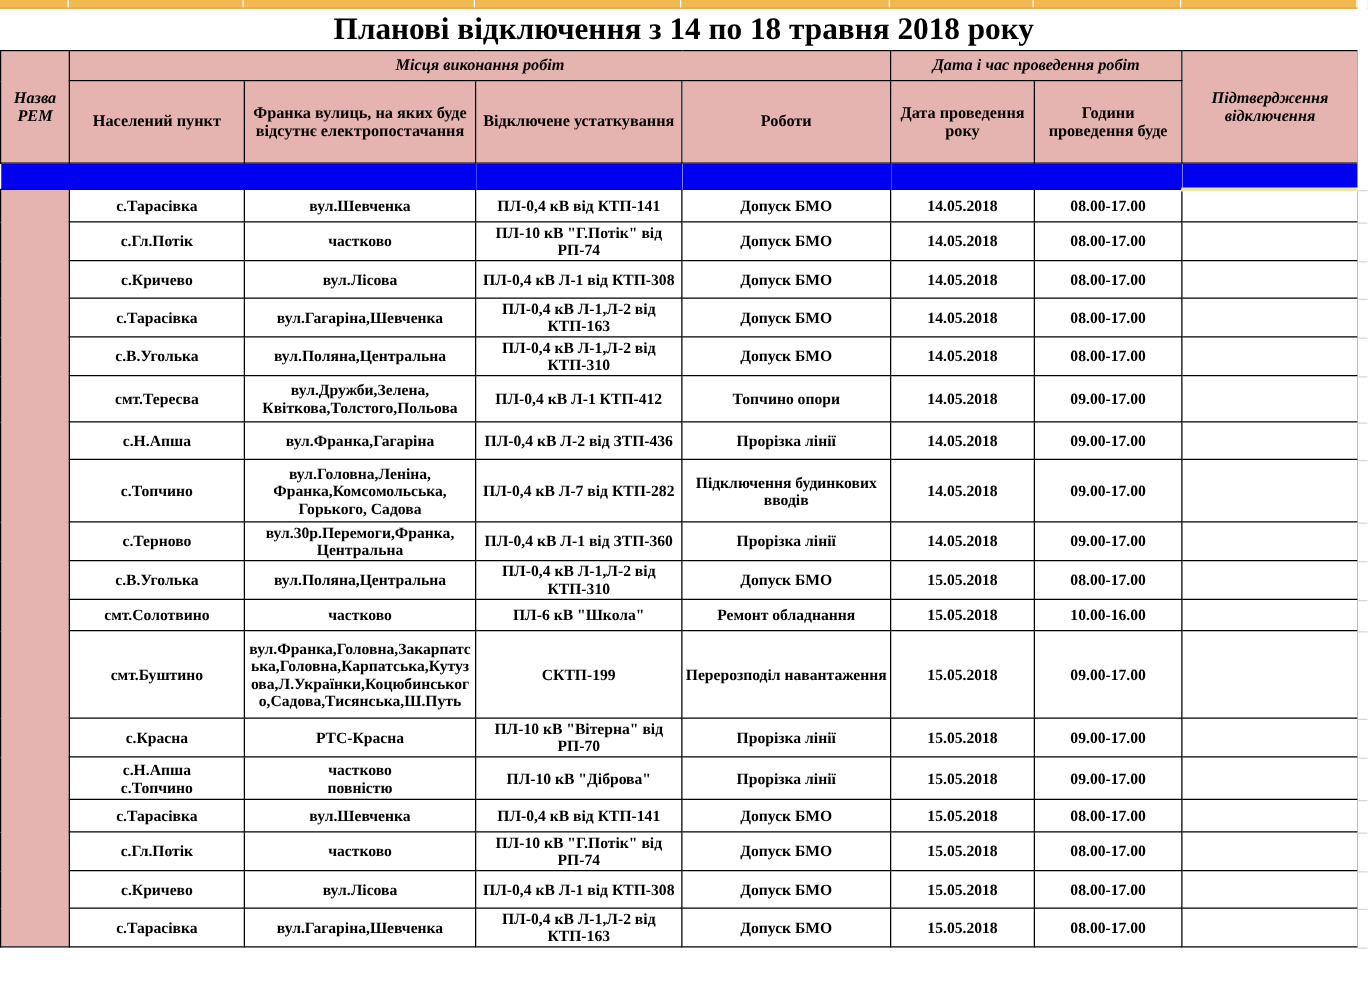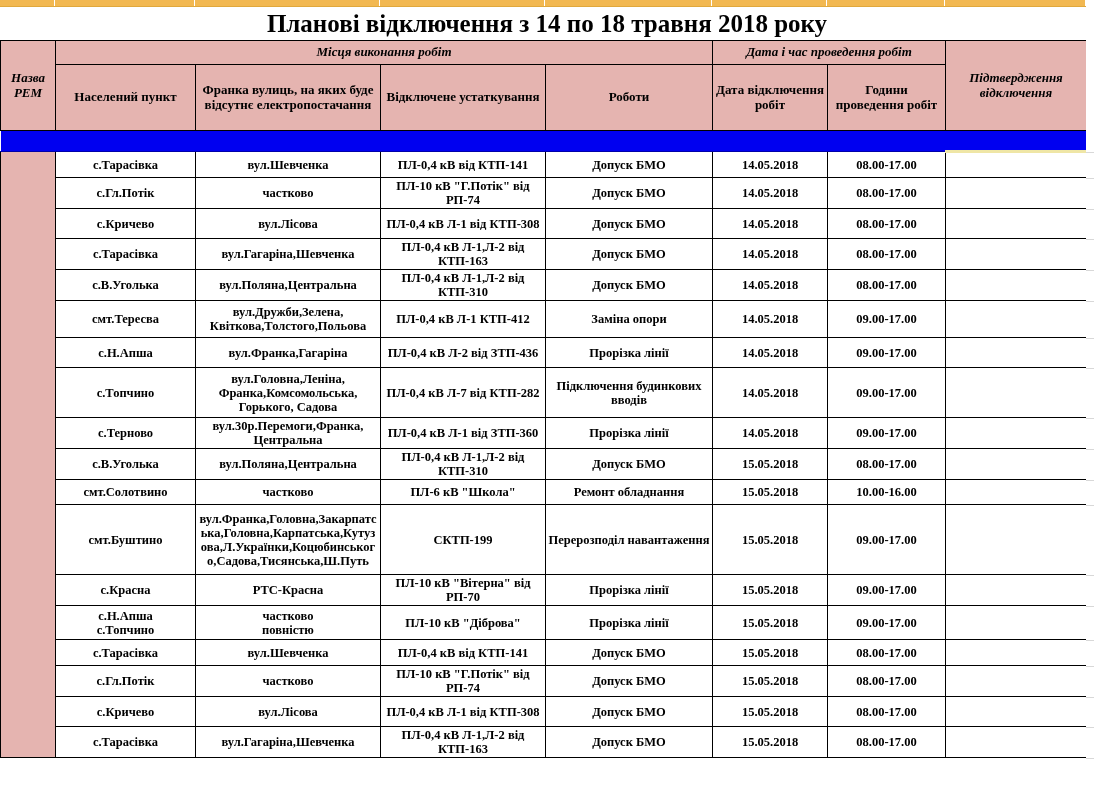--- a/index.html
+++ b/index.html
@@ -166,22 +166,22 @@
         <td class="hdr hdr-group" rowspan="2">Назва РЕМ</td>
         <td class="hdr hdr-group" colspan="4">Місця виконання робіт</td>
         <td class="hdr hdr-group" colspan="2">Дата і час проведення робіт</td>
         <td class="hdr hdr-group" rowspan="2">Підтвердження відключення</td>
       </tr>
       <tr>
         <td class="hdr hdr-sub">Населений пункт</td>
         <td class="hdr hdr-sub">Франка вулиць, на яких буде відсутнє електропостачання</td>
         <td class="hdr hdr-sub">Відключене устаткування</td>
         <td class="hdr hdr-sub">Роботи</td>
-        <td class="hdr hdr-sub">Дата відключення робіт</td>
-        <td class="hdr hdr-sub">Години проведення робіт</td>
+        <td class="hdr hdr-sub">Дата проведення року</td>
+        <td class="hdr hdr-sub">Години проведення буде</td>
       </tr>
     </thead>
     <tbody id="tbody">
       <tr class="blueband">
         <td></td>
         <td></td>
         <td></td>
         <td></td>
         <td></td>
         <td></td>
@@ -231,21 +231,21 @@
           <td class="body">ПЛ-0,4 кВ Л-1,Л-2 від КТП-310</td>
           <td class="body">Допуск БМО</td>
           <td class="body">14.05.2018</td>
           <td class="body">08.00-17.00</td>
           <td class="body cfm"></td>
         </tr>
         <tr style="height: 37px;">
           <td class="body">смт.Тересва</td>
           <td class="body">вул.Дружби,Зелена, Квіткова,Толстого,Польова</td>
           <td class="body">ПЛ-0,4 кВ Л-1 КТП-412</td>
-          <td class="body">Заміна опори</td>
+          <td class="body">Топчино опори</td>
           <td class="body">14.05.2018</td>
           <td class="body">09.00-17.00</td>
           <td class="body cfm"></td>
         </tr>
         <tr style="height: 30px;">
           <td class="body">с.Н.Апша</td>
           <td class="body">вул.Франка,Гагаріна</td>
           <td class="body">ПЛ-0,4 кВ Л-2 від ЗТП-436</td>
           <td class="body">Прорізка лінії</td>
           <td class="body">14.05.2018</td>

